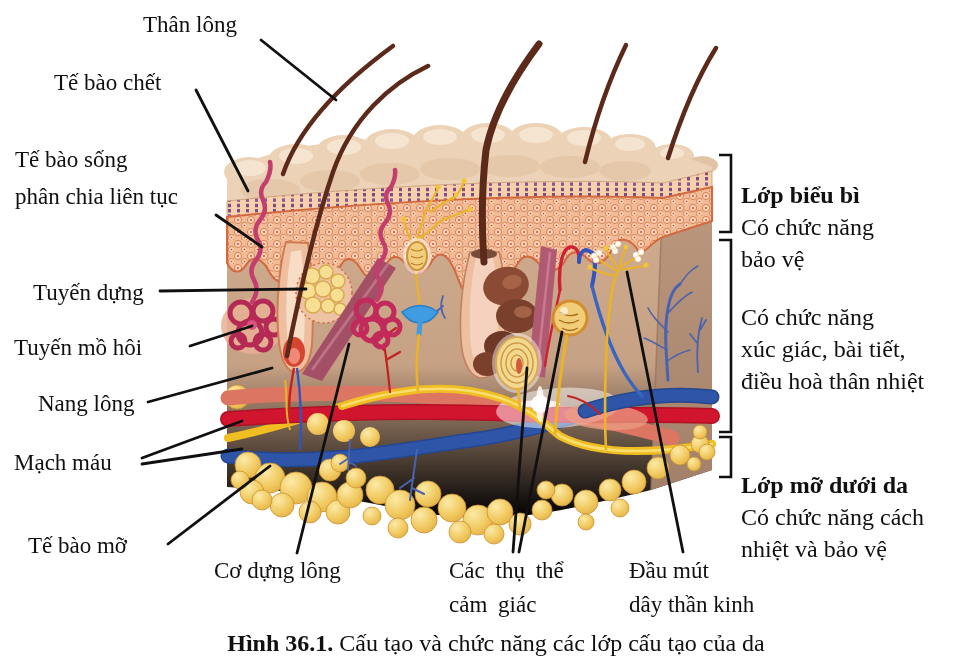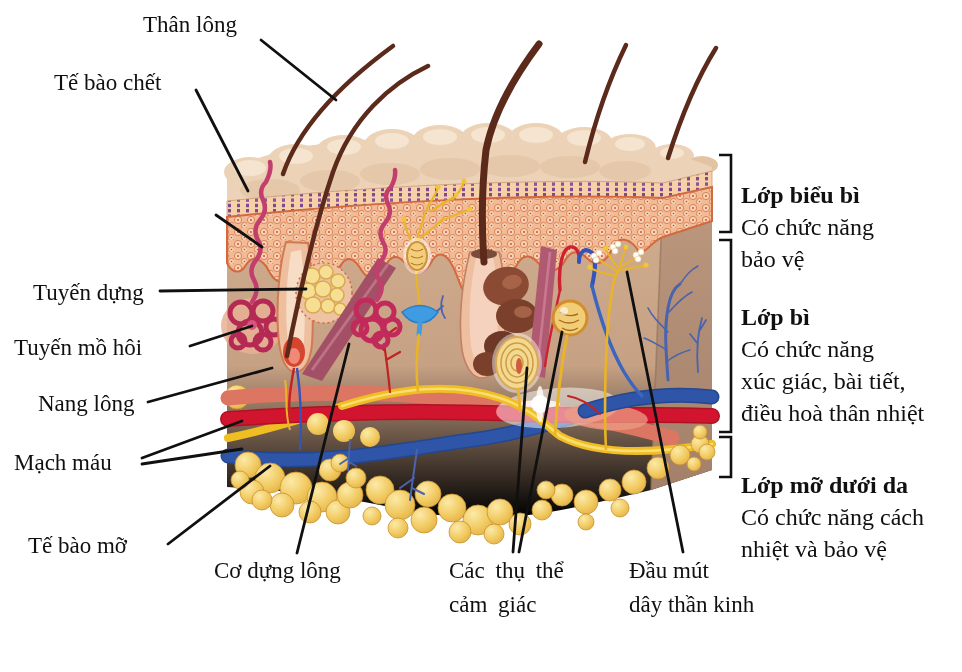--- a/index.html
+++ b/index.html
@@ -365,39 +365,44 @@
     <line x1="168" y1="544" x2="270" y2="466"></line>
     <line x1="297" y1="553" x2="349" y2="344"></line>
     <line x1="513" y1="552" x2="527" y2="368"></line>
     <line x1="519" y1="552" x2="562" y2="332"></line>
     <line x1="683" y1="552" x2="627" y2="272"></line>
   </g>
 </svg>
 
 <div class="lbl" style="left:143px;top:8px;">Thân lông</div>
 <div class="lbl" style="left:54px;top:66px;">Tế bào chết</div>
+<div class="lbl" style="left:15px;top:141px;line-height:37px;">Tế bào sống
+phân chia liên tục</div>
 <div class="lbl" style="left:33px;top:276px;">Tuyến dựng</div>
 <div class="lbl" style="left:14px;top:331px;">Tuyến mồ hôi</div>
 <div class="lbl" style="left:14px;top:387px;margin-left:24px;">Nang lông</div>
 <div class="lbl" style="left:14px;top:446px;text-align:center;">Mạch máu</div>
 <div class="lbl" style="left:28px;top:529px;">Tế bào mỡ</div>
 <div class="lbl" style="left:214px;top:554px;">Cơ dựng lông</div>
 <div class="lbl" style="left:449px;top:554px;word-spacing:5px;">Các thụ thể
 cảm giác</div>
 <div class="lbl" style="left:629px;top:554px;">Đầu mút
 dây thần kinh</div>
 
 <div class="layer-note" style="top:147px;">
   <b>Lớp biểu bì</b><span>Có chức năng
 bảo vệ</span>
 </div>
 <div class="layer-note" style="top:269px;">
-  <b>Lớp bì</b><span>Có chức năng
+  <span>Có chức năng
 xúc giác, bài tiết,
 điều hoà thân nhiệt</span>
 </div>
 <div class="layer-note" style="top:437px;">
   <b>Lớp mỡ dưới da</b><span>Có chức năng cách
 nhiệt và bảo vệ</span>
 </div>
 
-
+<div class="caption">
+  <b>Hình 36.1.</b><span> Cấu tạo và chức năng các lớp cấu tạo của da</span>
 </div>
 
+</div>
+
 </body></html>

